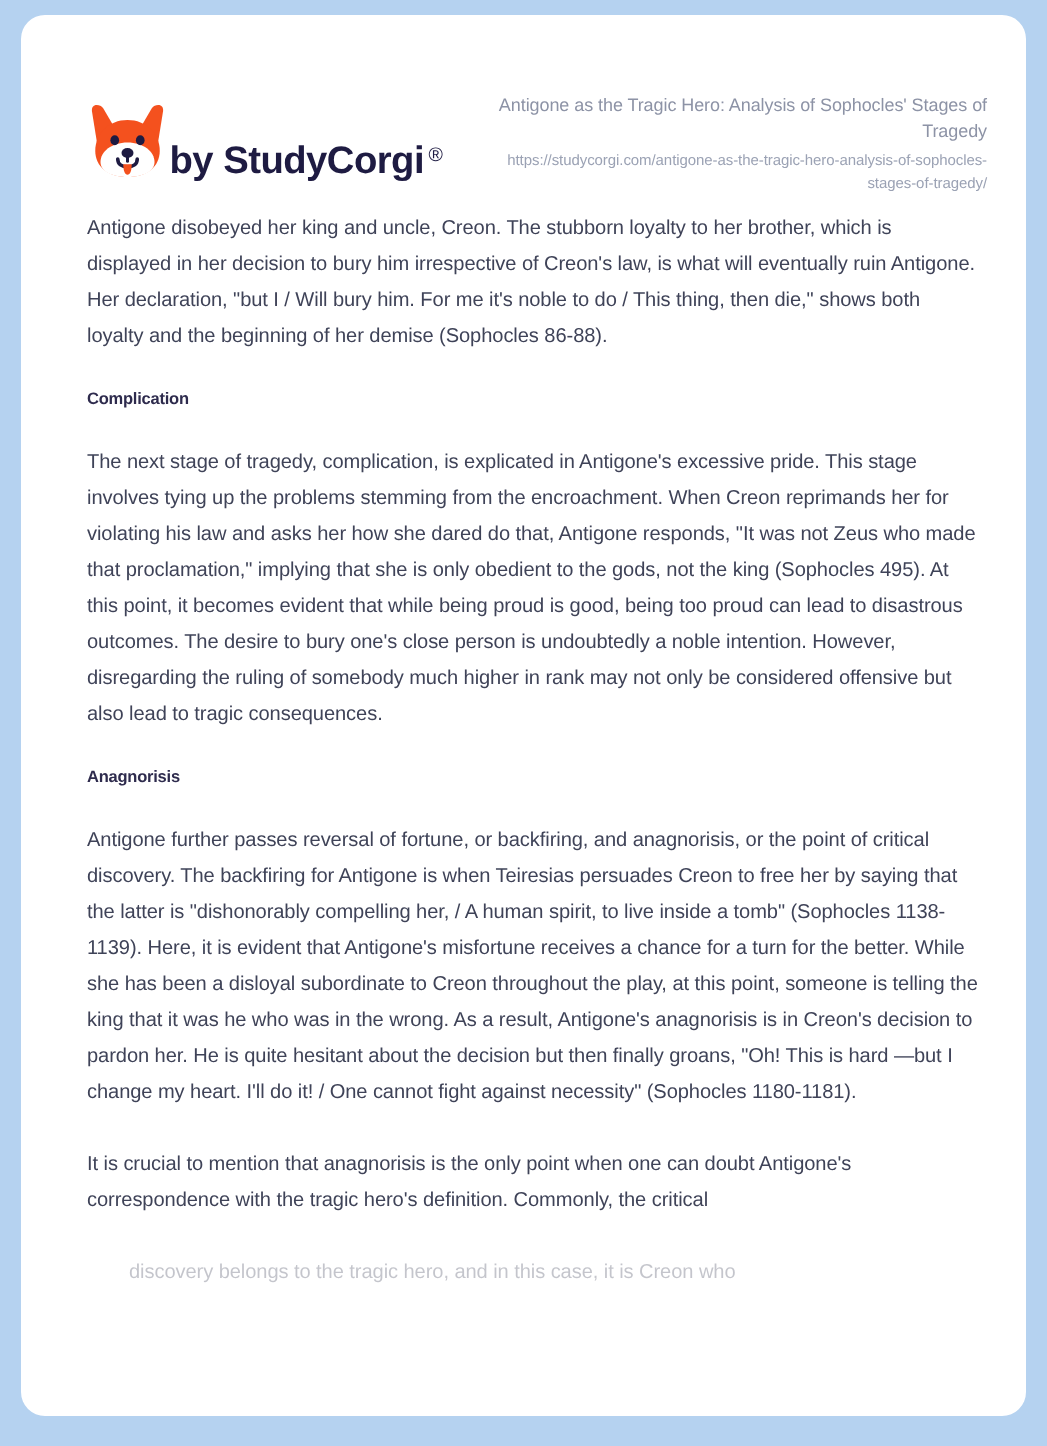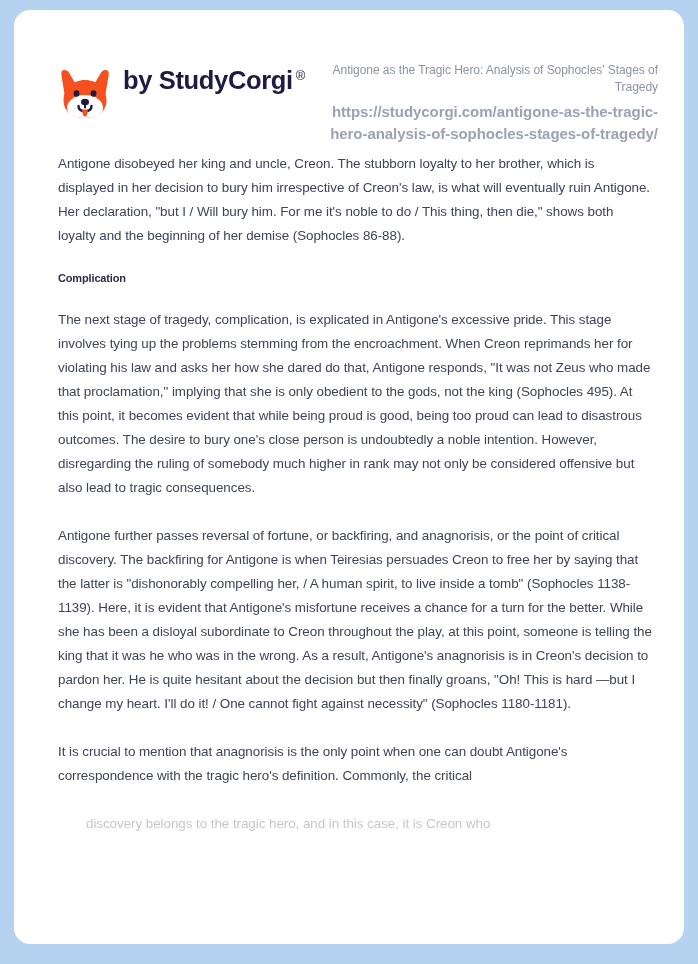--- a/index.html
+++ b/index.html
@@ -31,22 +31,22 @@
   .doc-header {
     display: flex;
     align-items: flex-start;
     justify-content: space-between;
     padding: 48px 26px 0 44px;
     height: 130px;
   }
 
   .brand {
     display: flex;
-    align-items: flex-start;
-    gap: 11px;
+    align-items: flex-end;
+    gap: 1px;
     flex: 0 0 auto;
     padding-top: 10px;
   }
 
   .corgi-logo {
     width: 54px;
     height: 52px;
     display: block;
     flex: 0 0 auto;
   }
@@ -80,42 +80,42 @@
   .doc-title {
     color: #8d93a6;
     font-size: 12px;
     font-weight: normal;
     line-height: 1.42;
     letter-spacing: -0.05px;
   }
 
   .doc-url {
     color: #9ba2b4;
-    font-size: 15px;
-    font-weight: bold;
+    font-size: 10px;
+    font-weight: normal;
     line-height: 1.45;
     margin-top: 5px;
     letter-spacing: -0.05px;
   }
 
   
   .doc-body {
     padding: 0 30px 0 44px;
   }
 
   .doc-body p {
     color: #3f4358;
     font-size: 13.4px;
     line-height: 24px;
     margin: 0 0 24px 0;
     letter-spacing: -0.05px;
   }
 
   .doc-body p:first-child {
-    margin-top: 12px;
+    margin-top: 0;
   }
 
   .doc-body h2 {
     color: #2e2b4d;
     font-size: 11px;
     font-weight: bold;
     line-height: 1.25;
     margin: 0 0 22px 0;
     letter-spacing: -0.15px;
   }
@@ -176,20 +176,21 @@
   <div class="doc-body">
 
     <p>Antigone disobeyed her king and uncle, Creon. The stubborn loyalty to her brother, which is displayed in her decision to bury him irrespective of Creon's law, is what will eventually ruin Antigone. Her declaration, "but I / Will bury him. For me it's noble to do / This thing, then die," shows both loyalty and the beginning of her demise (Sophocles 86-88).</p>
 
     <div class="section">
       <h2>Complication</h2>
       <p>The next stage of tragedy, complication, is explicated in Antigone's excessive pride. This stage involves tying up the problems stemming from the encroachment. When Creon reprimands her for violating his law and asks her how she dared do that, Antigone responds, "It was not Zeus who made that proclamation," implying that she is only obedient to the gods, not the king (Sophocles 495). At this point, it becomes evident that while being proud is good, being too proud can lead to disastrous outcomes. The desire to bury one's close person is undoubtedly a noble intention. However, disregarding the ruling of somebody much higher in rank may not only be considered offensive but also lead to tragic consequences.</p>
     </div>
 
     <div class="section">
+      <h2>Anagnorisis</h2>
       <p>Antigone further passes reversal of fortune, or backfiring, and anagnorisis, or the point of critical discovery. The backfiring for Antigone is when Teiresias persuades Creon to free her by saying that the latter is "dishonorably compelling her, / A human spirit, to live inside a tomb" (Sophocles 1138-1139). Here, it is evident that Antigone's misfortune receives a chance for a turn for the better. While she has been a disloyal subordinate to Creon throughout the play, at this point, someone is telling the king that it was he who was in the wrong. As a result, Antigone's anagnorisis is in Creon's decision to pardon her. He is quite hesitant about the decision but then finally groans, "Oh! This is hard —but I change my heart. I'll do it! / One cannot fight against necessity" (Sophocles 1180-1181).</p>
       <p>It is crucial to mention that anagnorisis is the only point when one can doubt Antigone's correspondence with the tragic hero's definition. Commonly, the critical</p>
     </div>
 
     <div class="clipped-line">discovery belongs to the tragic hero, and in this case, it is Creon who</div>
 
   </div>
 
 </div>
 

